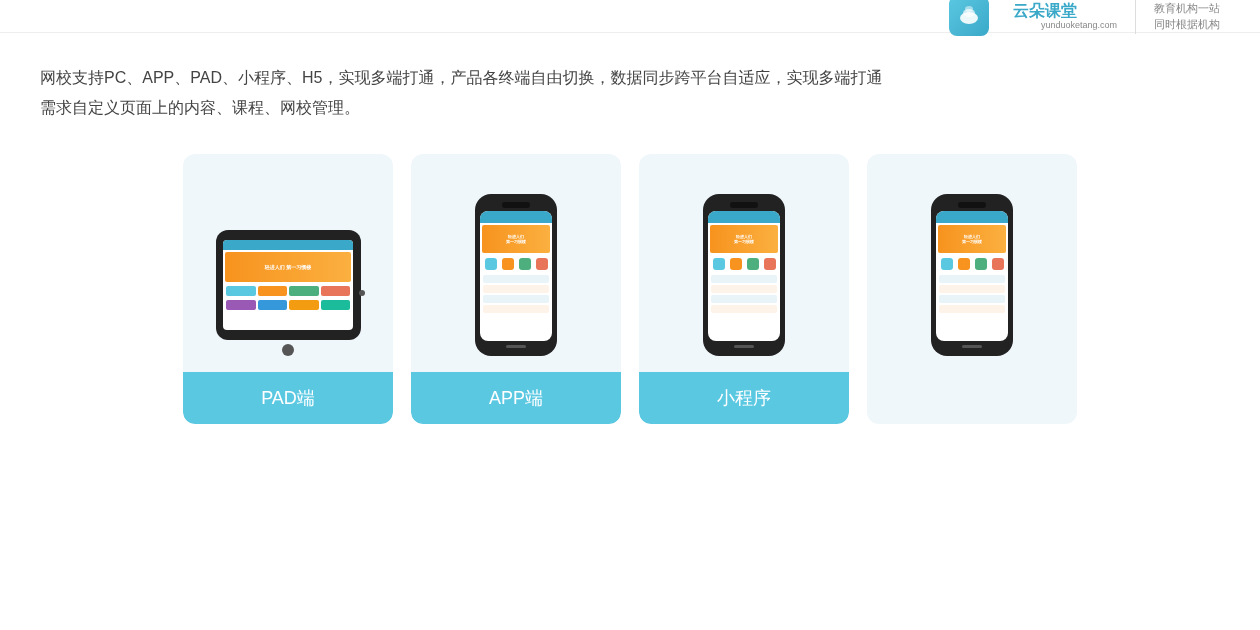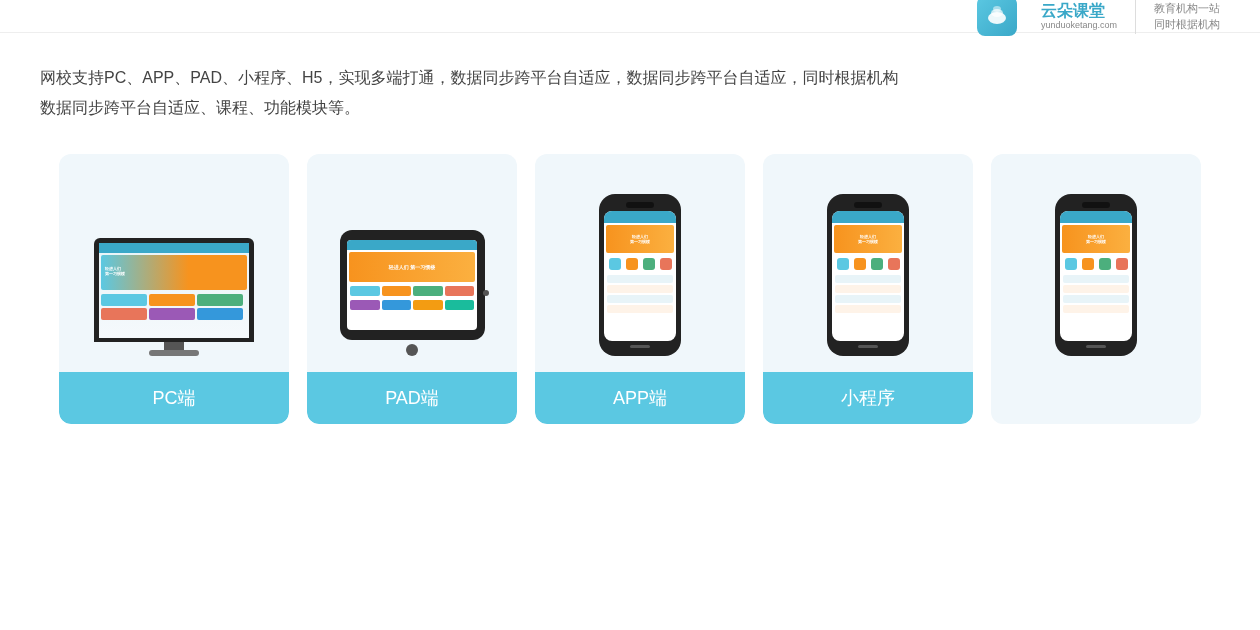--- a/index.html
+++ b/index.html
@@ -72,20 +72,21 @@
     .brand-name {
       font-size: 16px;
       color: #3aa8c8;
       font-weight: 700;
       line-height: 1.2;
     }
     .brand-url {
       font-size: 9px;
       color: #888;
       line-height: 1.2;
+      margin-left: 28px;
     }
     .brand-divider {
       width: 1px;
       height: 36px;
       background: #ddd;
       margin: 0 8px;
     }
     .brand-tagline {
       font-size: 11px;
       color: #888;
@@ -396,53 +397,26 @@
     </div>
     <div class="brand-divider"></div>
     <div class="brand-tagline">
       <div>教育机构一站</div>
       <div>同时根据机构</div>
     </div>
   </div>
 </div>
 
 <div class="description">
-  <div>网校支持PC、APP、PAD、小程序、H5，实现多端打通，数据同步跨平台自适应，数据同步跨平台自适应，同时根据机构</div>
-  <div>数据同步跨平台自适应、课程、功能模块等。</div>
+  <div>网校支持PC、APP、PAD、小程序、H5，实现多端打通，产品各终端自由切换，数据同步跨平台自适应，实现多端打通</div>
+  <div>需求自定义页面上的内容、课程、网校管理。</div>
 </div>
 
 <div class="cards-section">
 
-  <div class="device-card card-pc">
-    <div class="device-image-area">
-      <div class="pc-mockup">
-        <div class="pc-screen-outer">
-          <div class="pc-screen-inner">
-            <div class="pc-screen-content">
-              <div class="pc-nav-bar"></div>
-              <div class="pc-hero">
-                <div class="pc-hero-text">轻进人们<br>第一习惯楼</div>
-              </div>
-              <div class="pc-grid">
-                <div class="pc-grid-item" style="background:#5bc8e2;"></div>
-                <div class="pc-grid-item" style="background:#f7931e;"></div>
-                <div class="pc-grid-item" style="background:#4caf7d;"></div>
-                <div class="pc-grid-item" style="background:#e8755a;"></div>
-                <div class="pc-grid-item" style="background:#9b59b6;"></div>
-                <div class="pc-grid-item" style="background:#3498db;"></div>
-              </div>
-            </div>
-          </div>
-        </div>
-        <div class="pc-stand"></div>
-        <div class="pc-base"></div>
-      </div>
-    </div>
-    <div class="card-label">PC端</div>
-  </div>
 
   <div class="device-card">
     <div class="device-image-area">
       <div class="tablet-mockup" style="position:relative;">
         <div class="tablet-outer">
           <div class="tablet-screen">
             <div class="tablet-nav"></div>
             <div class="tablet-hero">
               <div class="tablet-hero-text">轻进人们 第一习惯楼</div>
             </div>

